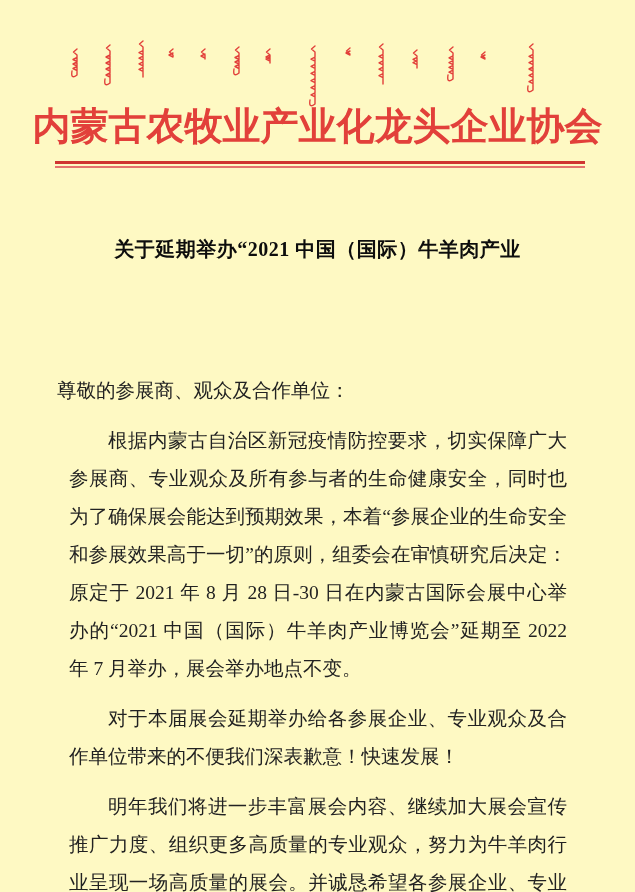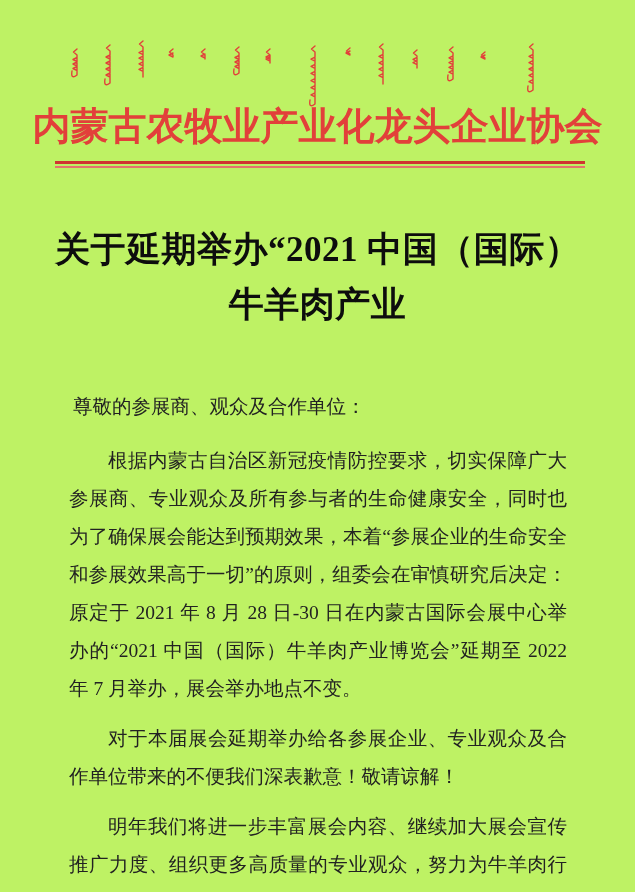--- a/index.html
+++ b/index.html
@@ -1,19 +1,19 @@
 <!DOCTYPE html>
 <html><head>
 <meta charset="utf-8">
 <style>
   html,body{margin:0;padding:0;background:#ffffff;}
   .page{
     position:relative;
     width:635px;height:892px;
-    background:#bef264;
+    background:#fef9c3;
     overflow:hidden;
     font-family:"Liberation Serif","DejaVu Serif",serif;
     color:#1c1c1c;
   }
   
   .mongolian-row{
     position:absolute;left:57px;top:38px;
     width:521px;height:70px;
   }
   .mword{position:absolute;}
@@ -29,33 +29,33 @@
   }
   .rule{position:absolute;left:55px;top:161px;width:530px;}
   .rule-thick{height:3px;background:#cf3530;}
   .rule-thin{height:2px;background:#e4736d;margin-top:2px;}
   
   .title{
     position:absolute;left:40px;top:222px;width:555px;
     margin:0;
     text-align:center;
     font-weight:bold;
-    font-size:35px;line-height:55px;
+    font-size:20px;line-height:55px;
     color:#0d0d0d;
     letter-spacing:0.5px;
   }
   .title-line{display:block;}
   
   .notice-body{
     position:absolute;left:57px;top:372px;width:522px;
     font-size:19.5px;line-height:38px;
     text-align:justify;
     color:#222;
   }
-  .salutation{margin:16px;}
+  .salutation{margin:0;}
   .para{margin:12px;text-indent:2em;}
 </style>
 </head>
 <body>
 
 <div class="page">
 
   <header>
     <div class="mongolian-row" id="mongolian-row">
         <svg class="mword" width="12" height="36" viewBox="0 0 12 36" style="left: 13px; top: 10px;">
@@ -110,17 +110,17 @@
     </div>
   </header>
 
   <h2 class="title">
     <span class="title-line">关于延期举办“2021 中国（国际）牛羊肉产业</span>
   </h2>
 
   <main class="notice-body">
     <p class="salutation">尊敬的参展商、观众及合作单位：</p>
     <p class="para">根据内蒙古自治区新冠疫情防控要求，切实保障广大参展商、专业观众及所有参与者的生命健康安全，同时也为了确保展会能达到预期效果，本着“参展企业的生命安全和参展效果高于一切”的原则，组委会在审慎研究后决定：原定于 2021 年 8 月 28 日-30 日在内蒙古国际会展中心举办的“2021 中国（国际）牛羊肉产业博览会”延期至 2022 年 7 月举办，展会举办地点不变。</p>
-    <p class="para">对于本届展会延期举办给各参展企业、专业观众及合作单位带来的不便我们深表歉意！敬请谅解！</p>
+    <p class="para">对于本届展会延期举办给各参展企业、专业观众及合作单位带来的不便我们深表歉意！快速发展！</p>
     <p class="para">明年我们将进一步丰富展会内容、继续加大展会宣传推广力度、组织更多高质量的专业观众，努力为牛羊肉行业呈现一场高质量的展会。并诚恳希望各参展企业、专业观众及合作单位能一如既往地支持本展会，共同推动中国牛羊肉产业健康、稳定、快速发展！</p>
   </main>
 
 </div>
 
 </body></html>

